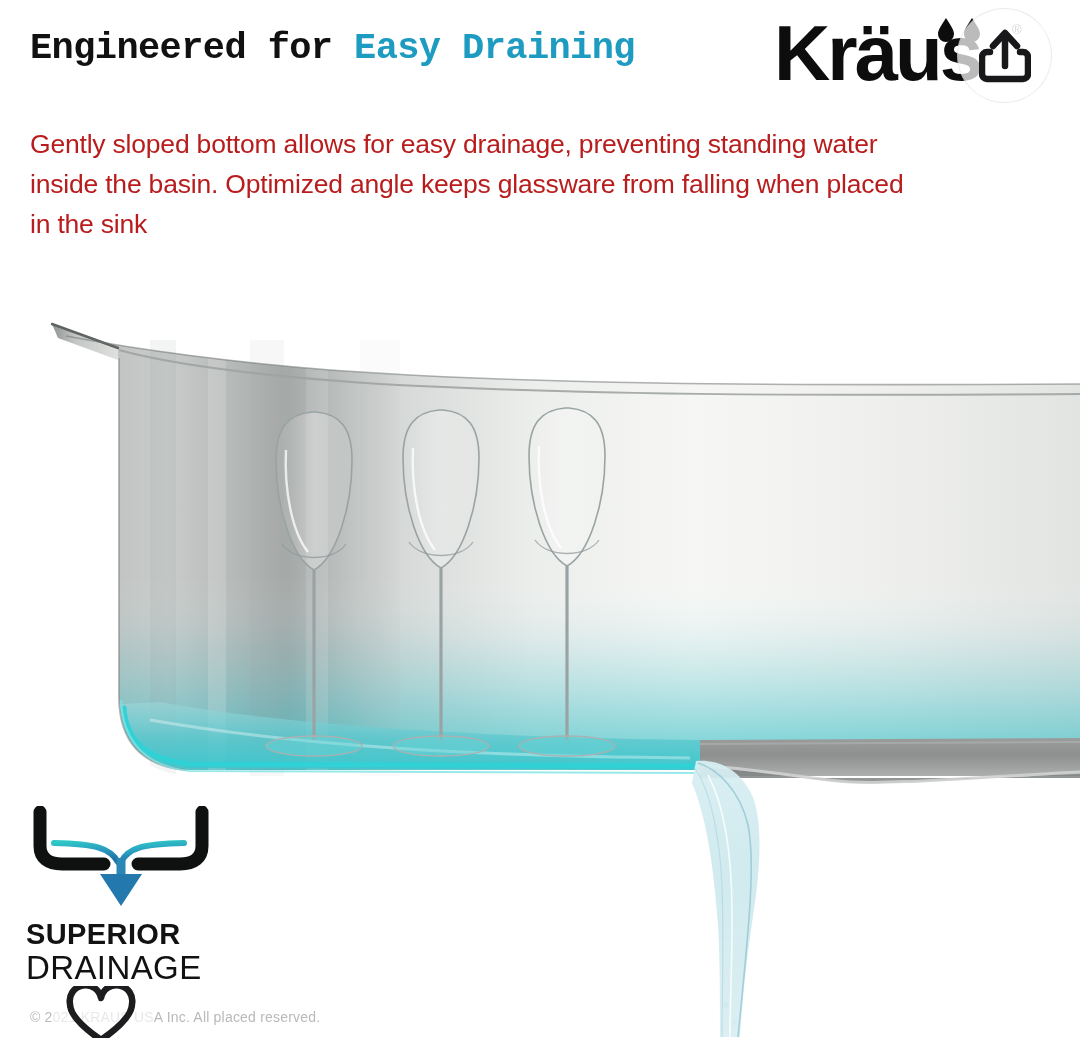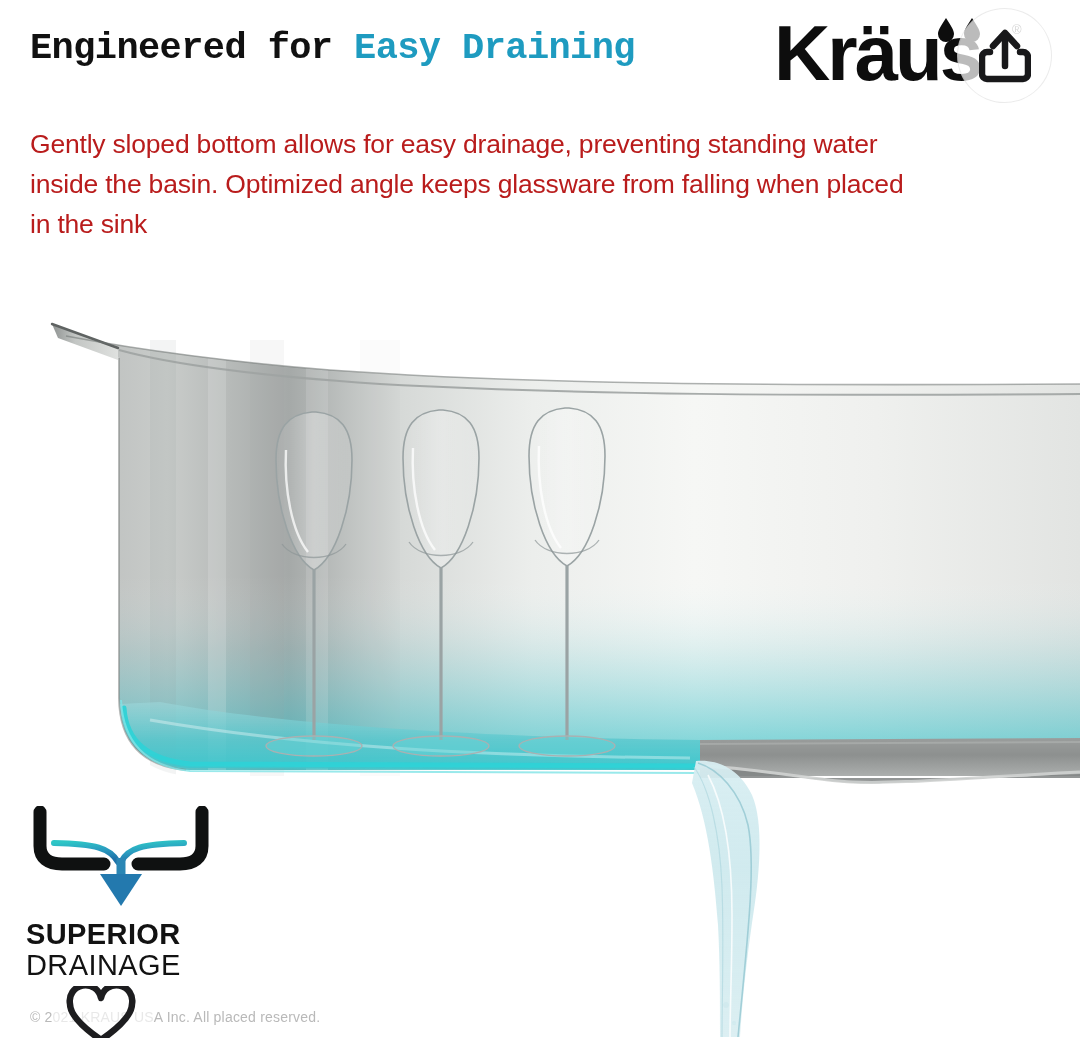--- a/index.html
+++ b/index.html
@@ -109,21 +109,21 @@
   .badge-icon svg { display: block; }
   .badge-line1 {
     margin-top: 8px;
     font-size: 29px;
     font-weight: bold;
     letter-spacing: 0.4px;
     color: #121212;
     line-height: 1.05;
   }
   .badge-line2 {
-    font-size: 29px;
+    font-size: 33px;
     font-weight: 400;
     letter-spacing: 0.4px;
     color: #121212;
     line-height: 1.15;
   }
 
   
   .copyright {
     position: absolute;
     left: 30px;

